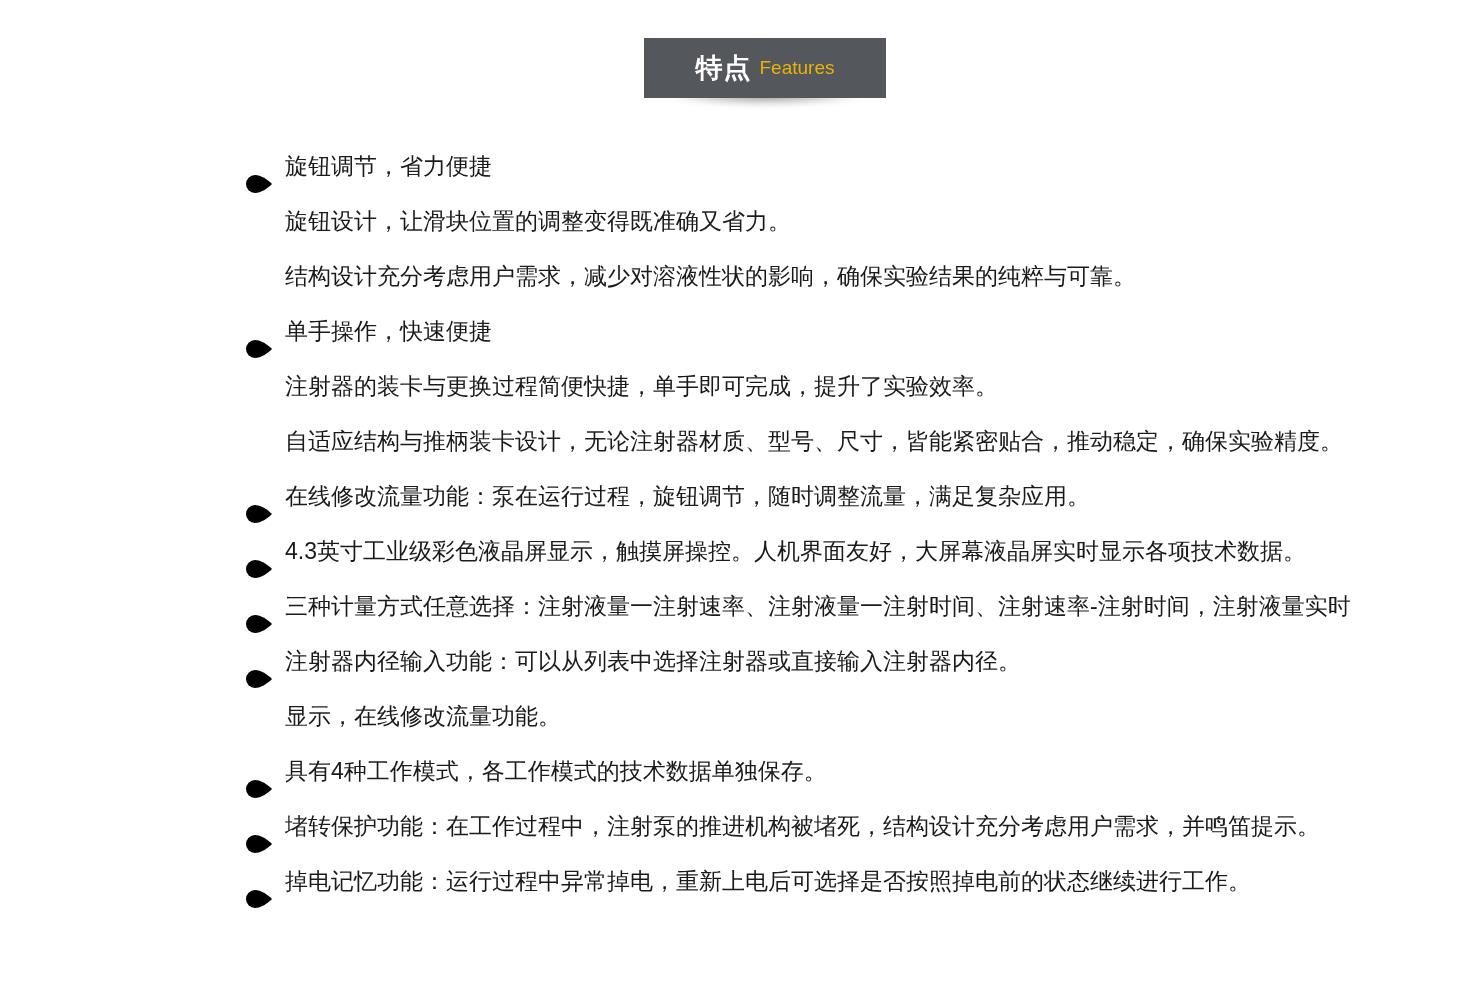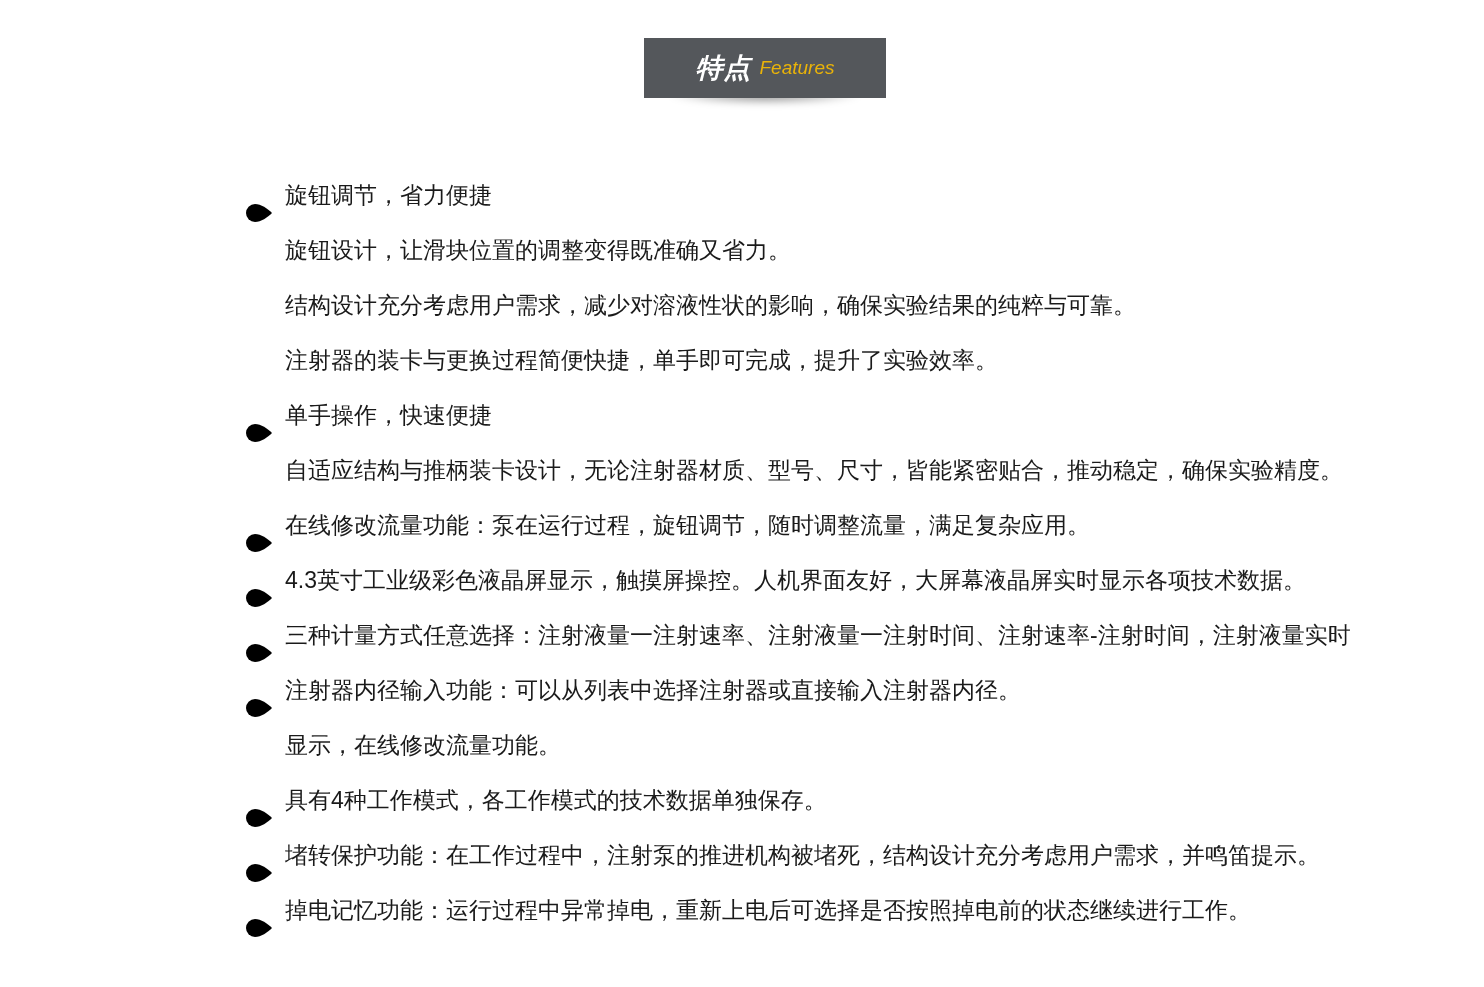--- a/index.html
+++ b/index.html
@@ -21,21 +21,20 @@
     left: 644px;
     top: 38px;
     width: 242px;
     height: 60px;
     background: #54575b;
     display: flex;
     align-items: center;
     justify-content: center;
     gap: 8px;
     z-index: 2;
-    font-style: italic;
   }
   .badge-shadow {
     position: absolute;
     left: 630px;
     top: 88px;
     width: 270px;
     height: 26px;
     background: radial-gradient(ellipse 50% 50% at 50% 30%, rgba(0,0,0,0.40) 0%, rgba(0,0,0,0.18) 45%, rgba(0,0,0,0) 72%);
     filter: blur(3px);
     z-index: 1;
@@ -48,21 +47,21 @@
   }
   .badge .title-en {
     color: #eab308;
     font-size: 19px;
     font-weight: normal;
   }
   
   .feature-list {
     position: absolute;
     left: 246px;
-    top: 168px;
+    top: 139px;
     width: 1180px;
   }
   .feature-line {
     position: relative;
     padding-left: 39px;
     line-height: 55px;
     height: 55px;
     font-size: 23px;
     color: #1a1a1a;
     white-space: nowrap;
@@ -87,24 +86,24 @@
     <span class="title-cn">特点</span>
     <span class="title-en">Features</span>
   </div>
 
   <div class="feature-list" id="feature-list">
       <div class="feature-line"><span class="bullet-icon"><svg viewBox="0 0 26 18" width="26" height="18">
             <path d="M 0 9 A 9 9 0 0 1 9 0 C 15 0 21.5 4.5 26 9 C 21.5 13.5 15 18 9 18 A 9 9 0 0 1 0 9 Z" fill="#000000"></path>
           </svg></span><span>旋钮调节，省力便捷</span></div>
       <div class="feature-line"><span>旋钮设计，让滑块位置的调整变得既准确又省力。</span></div>
       <div class="feature-line"><span>结构设计充分考虑用户需求，减少对溶液性状的影响，确保实验结果的纯粹与可靠。</span></div>
-      <div class="feature-line"><span>注射器的装卡与更换过程简便快捷，单手即可完成，提升了实验效率。</span></div>
       <div class="feature-line"><span class="bullet-icon"><svg viewBox="0 0 26 18" width="26" height="18">
             <path d="M 0 9 A 9 9 0 0 1 9 0 C 15 0 21.5 4.5 26 9 C 21.5 13.5 15 18 9 18 A 9 9 0 0 1 0 9 Z" fill="#000000"></path>
           </svg></span><span>单手操作，快速便捷</span></div>
+      <div class="feature-line"><span>注射器的装卡与更换过程简便快捷，单手即可完成，提升了实验效率。</span></div>
       <div class="feature-line"><span>自适应结构与推柄装卡设计，无论注射器材质、型号、尺寸，皆能紧密贴合，推动稳定，确保实验精度。</span></div>
       <div class="feature-line"><span class="bullet-icon"><svg viewBox="0 0 26 18" width="26" height="18">
             <path d="M 0 9 A 9 9 0 0 1 9 0 C 15 0 21.5 4.5 26 9 C 21.5 13.5 15 18 9 18 A 9 9 0 0 1 0 9 Z" fill="#000000"></path>
           </svg></span><span>在线修改流量功能：泵在运行过程，旋钮调节，随时调整流量，满足复杂应用。</span></div>
       <div class="feature-line"><span class="bullet-icon"><svg viewBox="0 0 26 18" width="26" height="18">
             <path d="M 0 9 A 9 9 0 0 1 9 0 C 15 0 21.5 4.5 26 9 C 21.5 13.5 15 18 9 18 A 9 9 0 0 1 0 9 Z" fill="#000000"></path>
           </svg></span><span>4.3英寸工业级彩色液晶屏显示，触摸屏操控。人机界面友好，大屏幕液晶屏实时显示各项技术数据。</span></div>
       <div class="feature-line"><span class="bullet-icon"><svg viewBox="0 0 26 18" width="26" height="18">
             <path d="M 0 9 A 9 9 0 0 1 9 0 C 15 0 21.5 4.5 26 9 C 21.5 13.5 15 18 9 18 A 9 9 0 0 1 0 9 Z" fill="#000000"></path>
           </svg></span><span>三种计量方式任意选择：注射液量一注射速率、注射液量一注射时间、注射速率-注射时间，注射液量实时</span></div>

